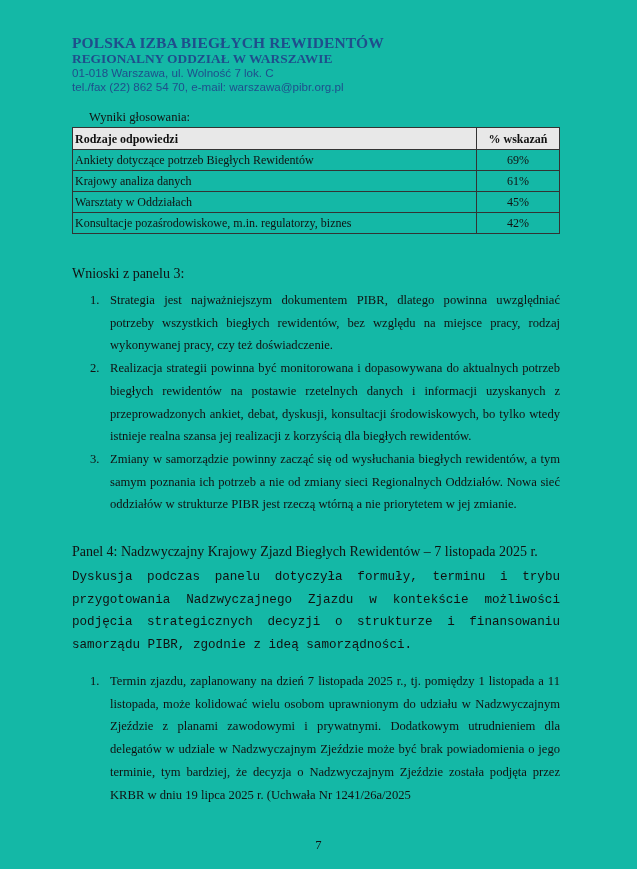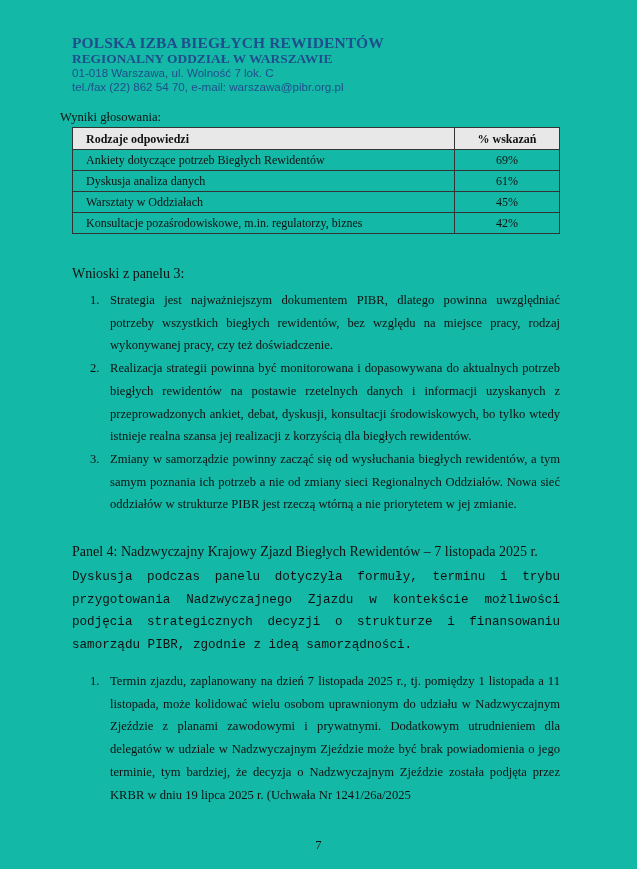--- a/index.html
+++ b/index.html
@@ -3,23 +3,23 @@
   <meta charset="utf-8">
   <style>
     html, body { margin: 0; padding: 0; background: #ffffff; }
     body { width: 637px; height: 869px; position: relative; overflow: hidden;
       font-family: "Liberation Serif", serif; color: #111; }
     .page { position: absolute; left: 0; top: 0; width: 637px; height: 869px; background: #14b8a6; }
     .hdr { position: absolute; left: 72px; top: 34px; }
     .hdr .org { font-family: "Liberation Serif", serif; font-weight: bold; color: #1f4e8c; font-size: 15.5px; line-height: 17px; letter-spacing: 0.1px; }
     .hdr .branch { font-family: "Liberation Serif", serif; font-weight: bold; color: #1f4e8c; font-size: 13.4px; line-height: 15px; }
     .hdr .addr { font-family: "Liberation Sans", sans-serif; color: #1f4e8c; font-size: 11.6px; line-height: 14px; }
-    .label { position: absolute; left: 60px; top: 110px; font-size: 12.6px; }
+    .label { position: absolute; left: 89px; top: 110px; font-size: 12.6px; }
     table.votes { position: absolute; left: 72px; top: 127px; width: 488px; border-collapse: collapse; font-size: 12px; }
-    table.votes th, table.votes td { border: 1px solid #333; padding: 0 13px; height: 20px; line-height: 20px; }
+    table.votes th, table.votes td { border: 1px solid #333; padding: 0 2px; height: 20px; line-height: 20px; }
     table.votes th { background: #e8e8e8; font-weight: bold; text-align: left; height: 21px; }
     table.votes th.pct, table.votes td.pct { text-align: center; width: 78px; }
     .sec-title { position: absolute; left: 72px; font-size: 14px; font-weight: normal; }
     ol.list { position: absolute; left: 72px; width: 488px; margin: 0; padding: 0; list-style: none; font-size: 12.6px; }
     ol.list li { position: relative; padding-left: 38px; line-height: 22.7px; text-align: justify; }
     ol.list li .num { position: absolute; left: 18px; top: 0; }
     .para { position: absolute; left: 72px; width: 488px; font-size: 12.6px; line-height: 22.7px; text-align: justify; }
     .pagenum { position: absolute; left: 0; width: 637px; top: 838px; text-align: center; font-size: 12.6px; }
   </style>
 </head>
@@ -42,21 +42,21 @@
         <th>Rodzaje odpowiedzi</th>
         <th class="pct">% wskazań</th>
       </tr>
     </thead>
     <tbody>
       <tr>
         <td>Ankiety dotyczące potrzeb Biegłych Rewidentów</td>
         <td class="pct">69%</td>
       </tr>
       <tr>
-        <td>Dyskusja analiza danych</td>
+        <td>Krajowy analiza danych</td>
         <td class="pct">61%</td>
       </tr>
       <tr>
         <td>Warsztaty w Oddziałach</td>
         <td class="pct">45%</td>
       </tr>
       <tr>
         <td>Konsultacje pozaśrodowiskowe, m.in. regulatorzy, biznes</td>
         <td class="pct">42%</td>
       </tr>

